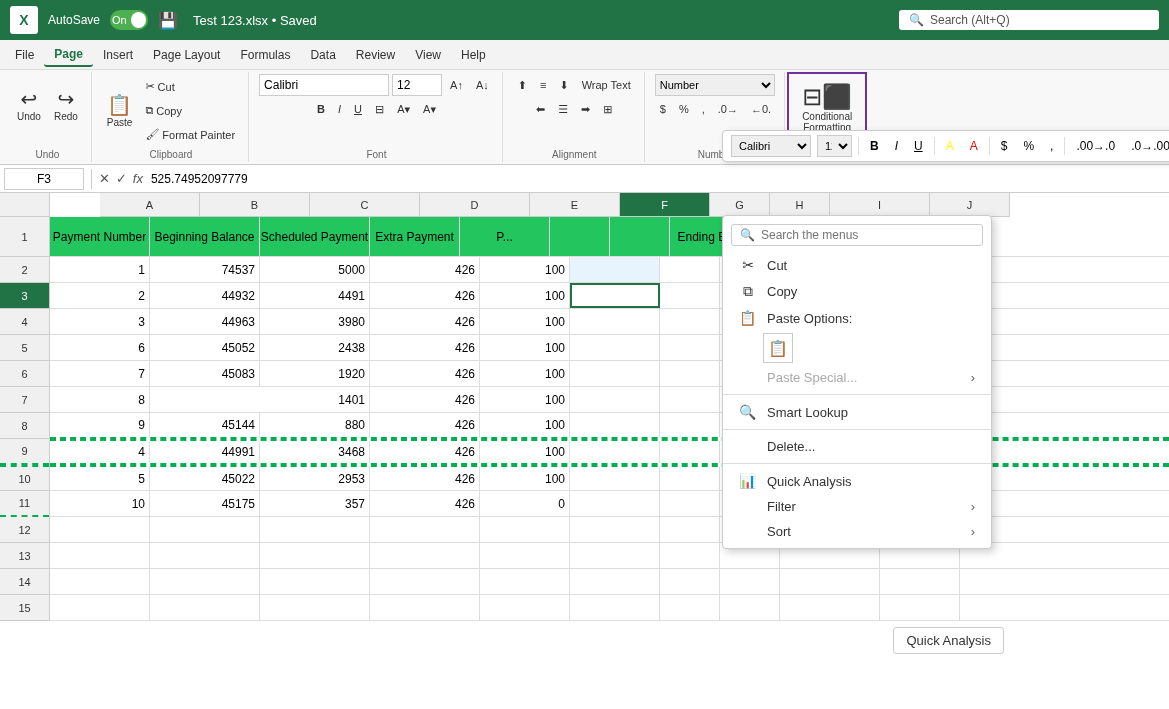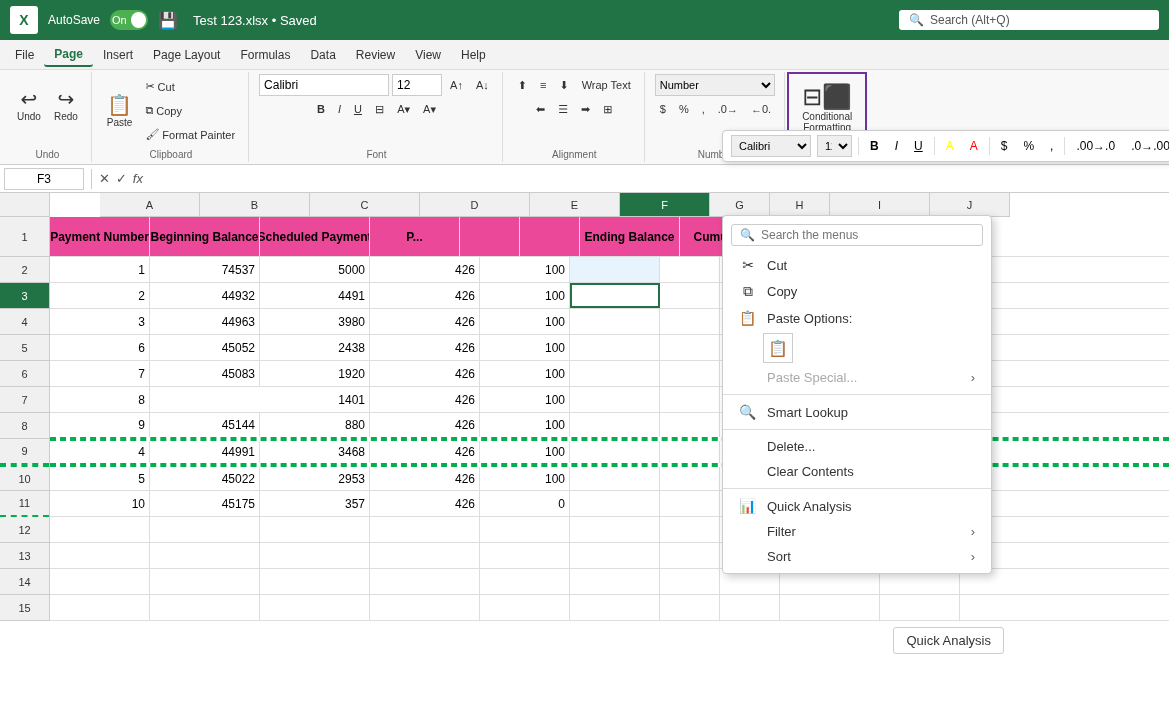--- a/index.html
+++ b/index.html
@@ -47,21 +47,21 @@
 
     #rows-area { display: flex; flex: 1; overflow: hidden; }
     #row-numbers { display: flex; flex-direction: column; width: 50px; background: #f0f0f0; border-right: 1px solid #ccc; }
     .row-num { display: flex; align-items: center; justify-content: center; border-bottom: 1px solid #ccc; font-size: 11px; color: #333; flex-shrink: 0; }
     .row-num.selected { background: #217346; color: #fff; }
 
     #cells-area { display: flex; flex-direction: column; overflow: hidden; position: relative; flex: 1; }
     .data-row { display: flex; border-bottom: 1px solid #ddd; flex-shrink: 0; }
     .cell { border-right: 1px solid #ddd; display: flex; align-items: center; font-size: 12px; overflow: hidden; white-space: nowrap; padding: 0 4px; flex-shrink: 0; }
     .cell.selected { border: 2px solid #217346; }
-    .cell.header-cell { background: #ec4899; font-weight: bold; text-align: left; justify-content: center; }
+    .cell.header-cell { background: #22c55e; font-weight: normal; text-align: left; justify-content: center; }
     .cell.numeric { justify-content: flex-end; }
 
     
     #context-menu { position: absolute; top: 215px; left: 722px; width: 270px; background: #fff; border: 1px solid #ccc; box-shadow: 3px 3px 8px rgba(0,0,0,0.2); z-index: 100; padding: 4px 0; border-radius: 4px; }
     #search-menu-box { display: flex; align-items: center; margin: 4px 8px 6px; border: 1px solid #ccc; border-radius: 3px; padding: 3px 8px; gap: 6px; }
     #search-menu-input { border: none; outline: none; font-size: 12px; flex: 1; }
     .ctx-item { display: flex; align-items: center; padding: 5px 16px; cursor: pointer; font-size: 13px; color: #333; gap: 10px; }
     .ctx-item.disabled { color: #aaa; cursor: default; }
     .ctx-item.highlighted { border: 2px solid #7030a0; border-radius: 3px; margin: 0 4px; padding: 3px 12px; }
     .ctx-divider { height: 1px; background: #ddd; margin: 4px 0; }
@@ -209,20 +209,21 @@
 </div>
 
 <div id="formula-bar">
   <input id="cell-ref-box" value="F3" style="">
   <div id="formula-divider"></div>
   <div id="formula-icons">
     <span>✕</span>
     <span>✓</span>
     <span><em>fx</em></span>
   </div>
+  <input id="formula-input" value="525.74952097779" style="">
 </div>
 
 <div id="spreadsheet">
 
   <div id="header-row-wrapper">
     <div id="col-row-corner"></div>
     <div id="col-headers" style="display:flex;">
       <div class="col-header" style="width:100px;">A</div>
       <div class="col-header" style="width:110px;">B</div>
       <div class="col-header" style="width:110px;">C</div>
@@ -255,20 +256,21 @@
       <div class="row-num" style="height:26px;">14</div>
       <div class="row-num" style="height:26px;">15</div>
     </div>
 
     <div id="cells-area">
 
       <div class="data-row" style="height:40px;">
         <div class="cell header-cell" style="width:100px;">Payment Number</div>
         <div class="cell header-cell" style="width:110px;">Beginning Balance</div>
         <div class="cell header-cell" style="width:110px;">Scheduled Payment</div>
+        <div class="cell header-cell" style="width:90px;">Extra Payment</div>
         <div class="cell header-cell" style="width:90px;">P...</div>
         <div class="cell header-cell" style="width:60px;"></div>
         <div class="cell header-cell" style="width:60px;"></div>
         <div class="cell header-cell" style="width:100px;">Ending Balance</div>
         <div class="cell header-cell" style="width:80px;">Cumu Int</div>
       </div>
 
       <div class="data-row" style="height:26px;">
         <div class="cell numeric" style="width:100px;">1</div>
         <div class="cell numeric" style="width:110px;">74537</div>
@@ -501,24 +503,20 @@
   <div class="ctx-divider"></div>
   <div class="ctx-item">
     <span class="ctx-icon">🔍</span>
     <span>Smart Lookup</span>
   </div>
   <div class="ctx-divider"></div>
   <div class="ctx-item">
     <span class="ctx-icon"></span>
     <span>Delete...</span>
   </div>
-  <div class="ctx-item">
-    <span class="ctx-icon"></span>
-    <span>Clear Contents</span>
-  </div>
   <div class="ctx-divider"></div>
   <div class="ctx-item">
     <span class="ctx-icon">📊</span>
     <span>Quick Analysis</span>
   </div>
   <div class="ctx-item">
     <span class="ctx-icon"></span>
     <span>Filter</span>
     <span class="ctx-submenu-arrow">›</span>
   </div>

